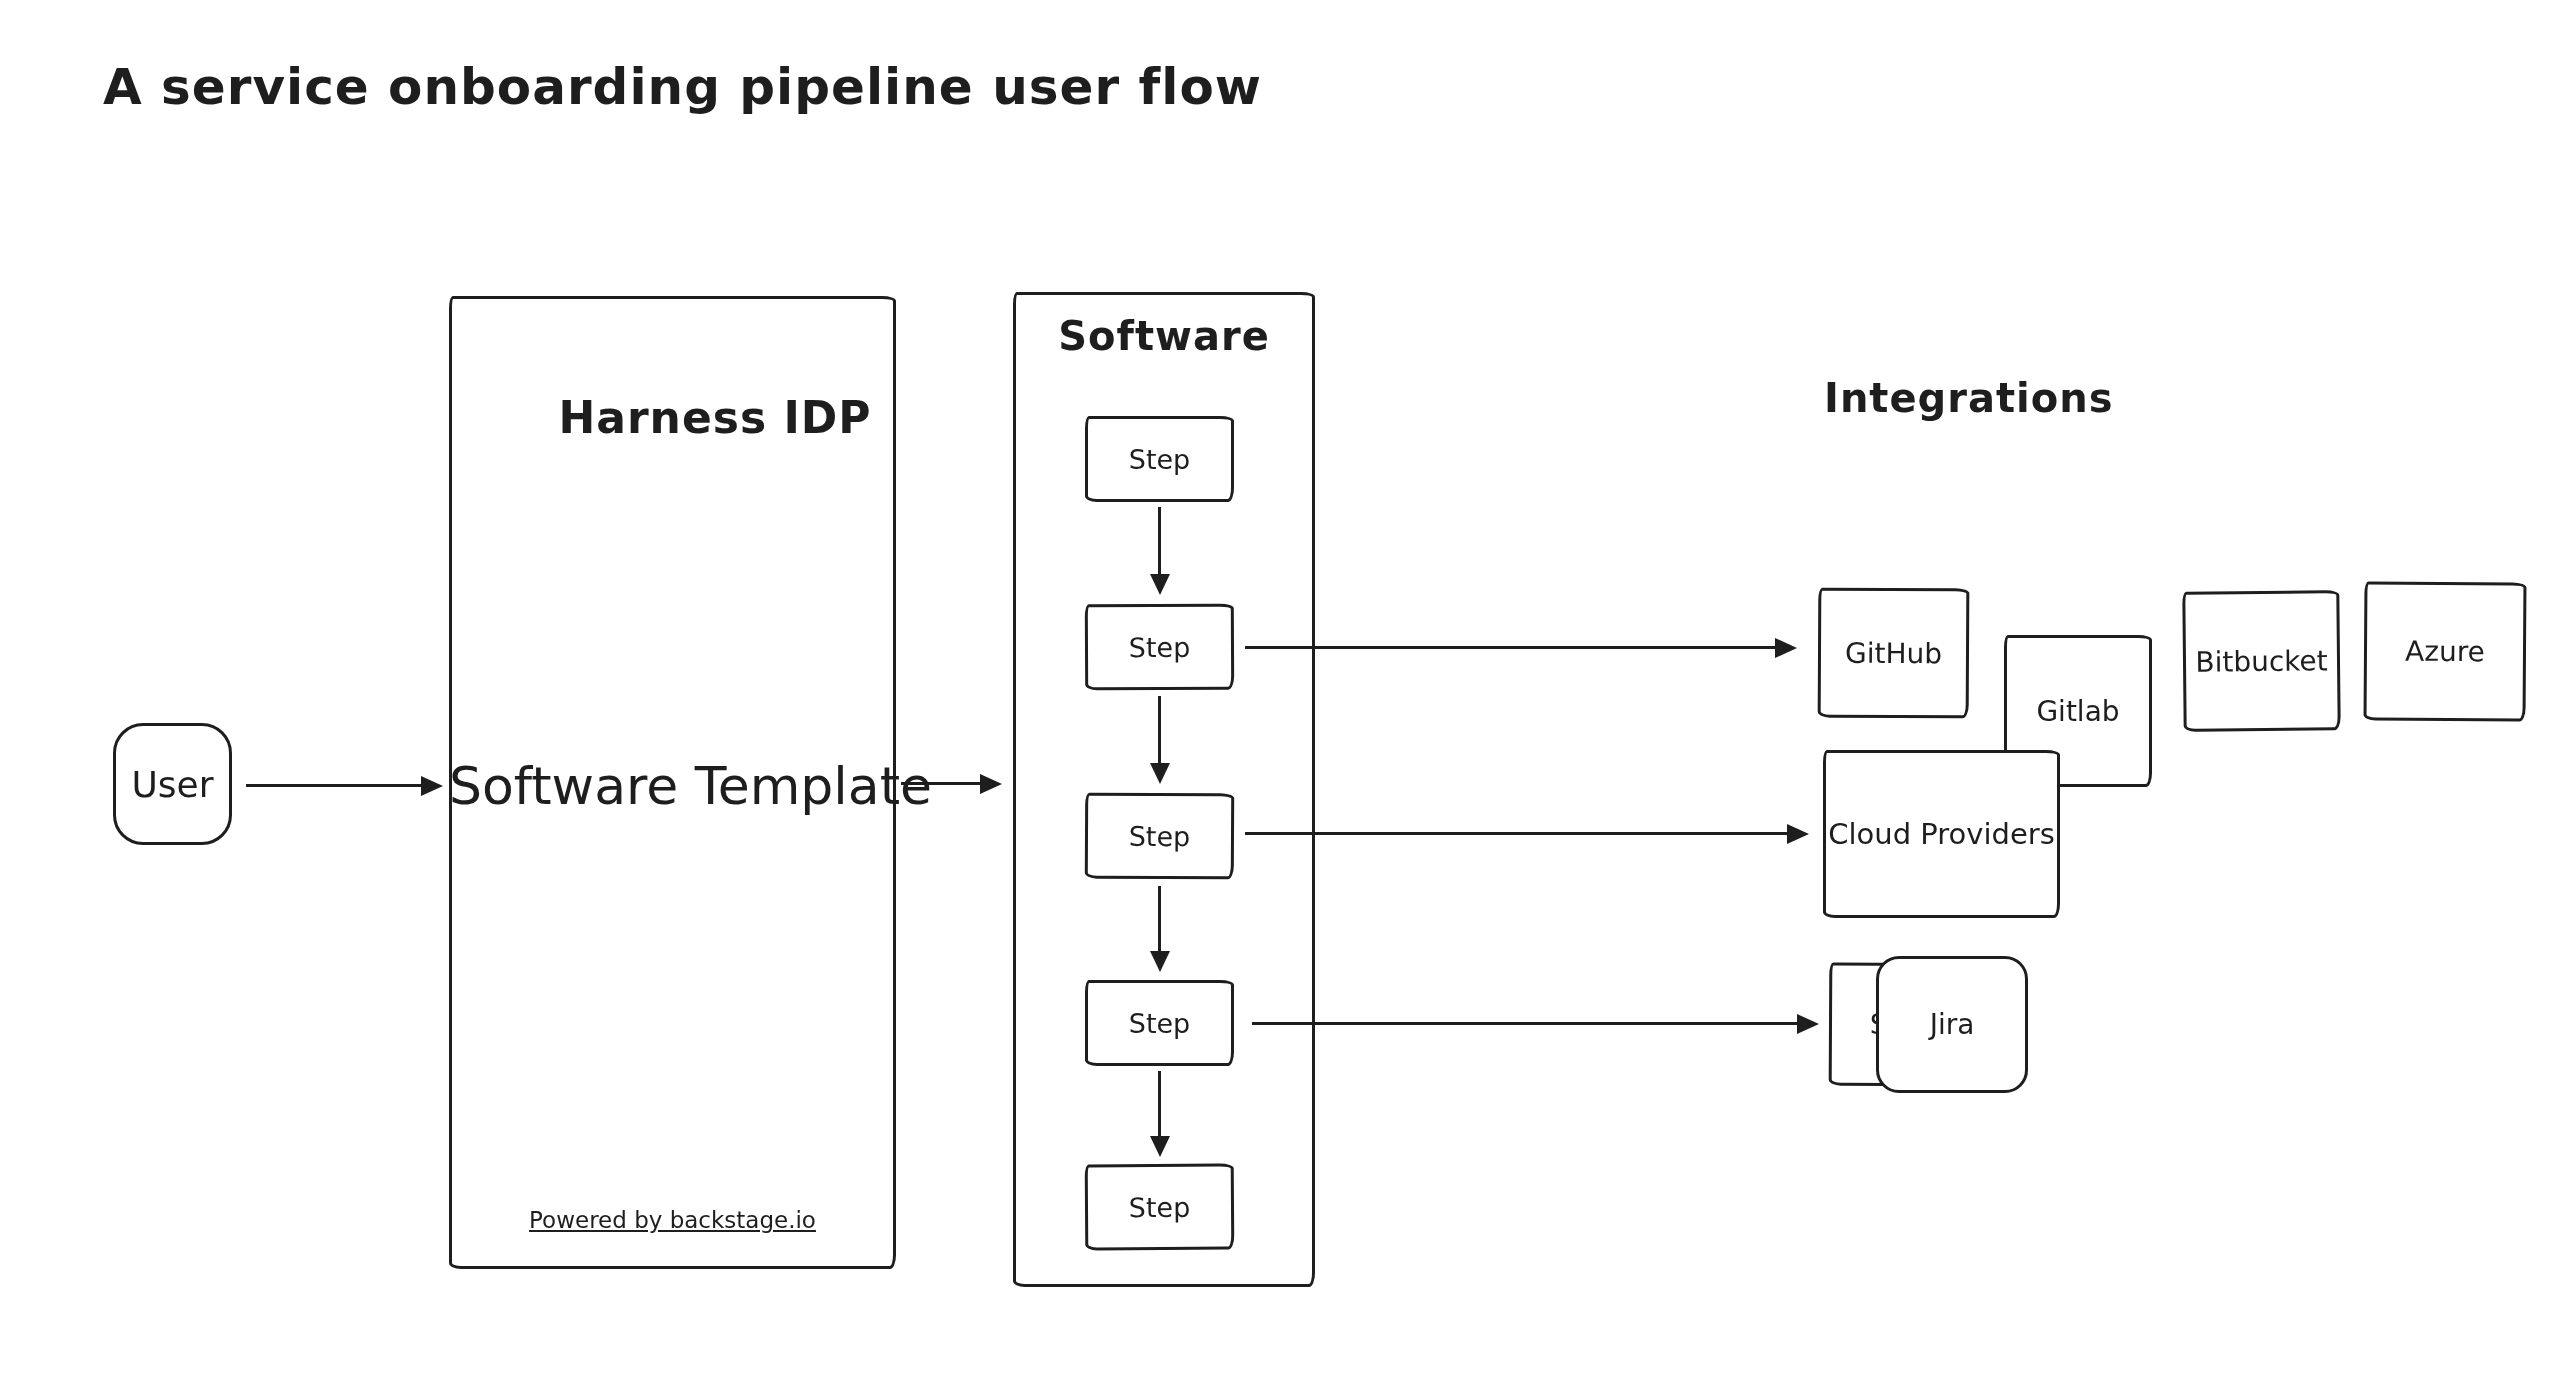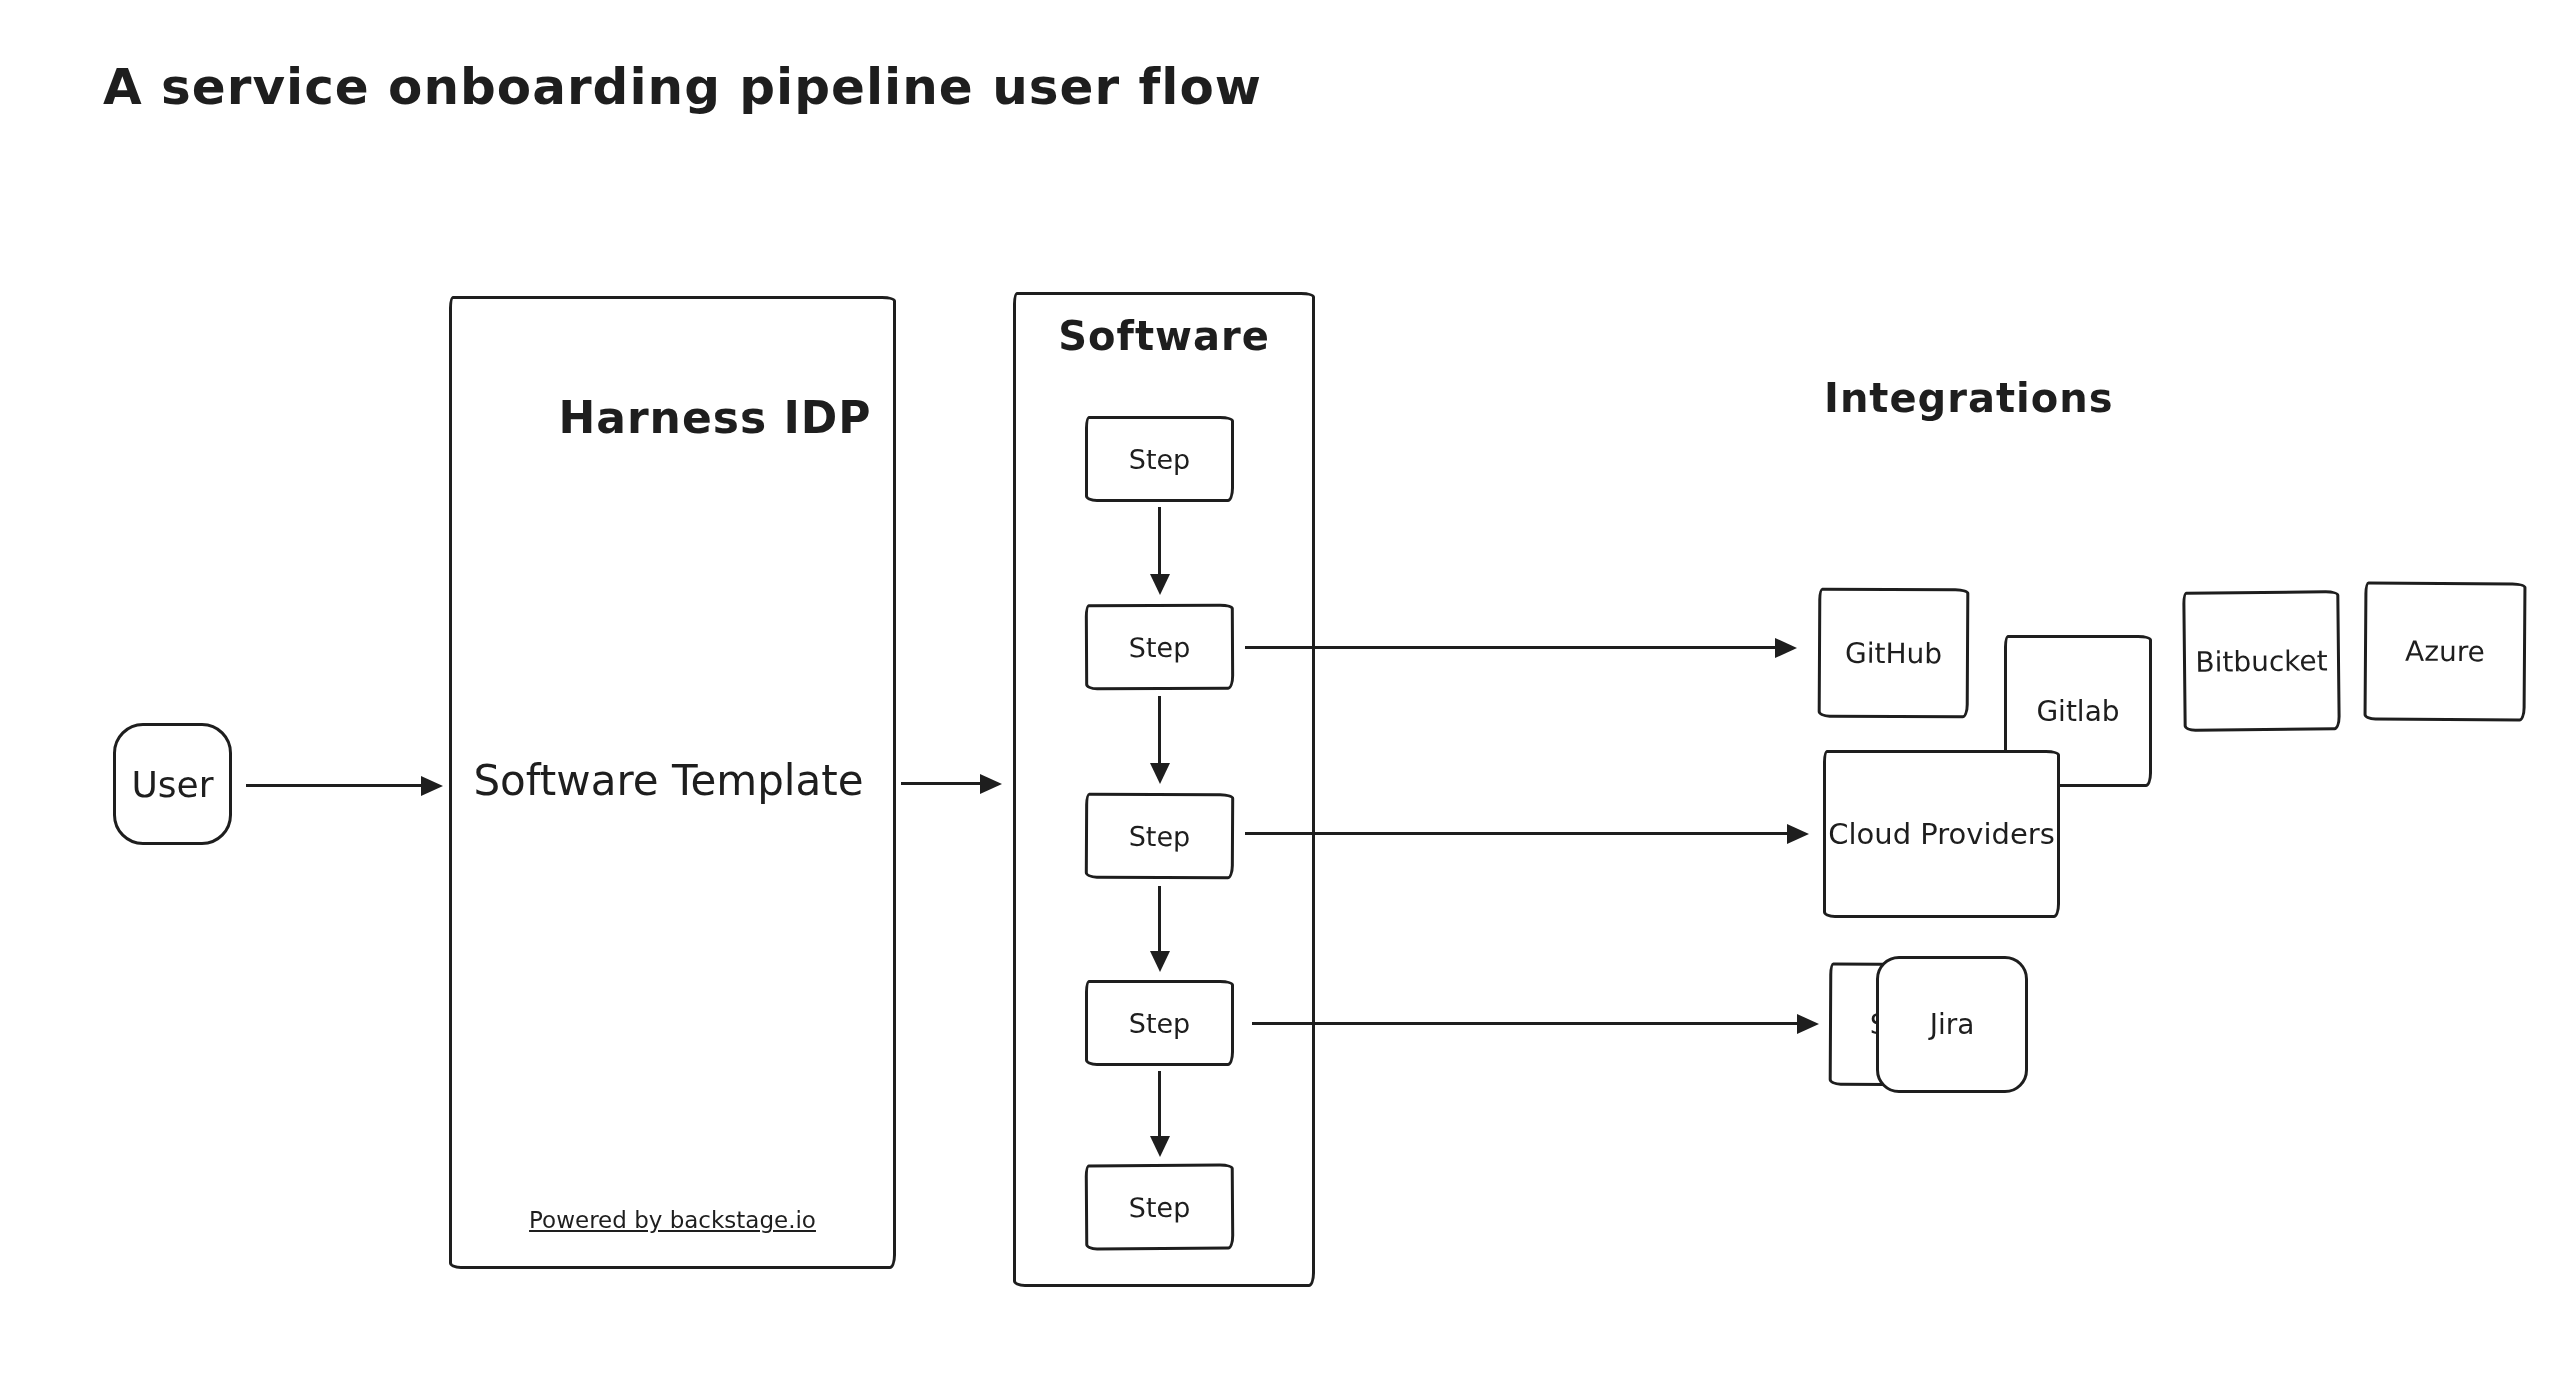--- a/index.html
+++ b/index.html
@@ -44,21 +44,21 @@
     border-radius:30px;
     font-size:36px;
   }
   .harness-box{left:449px;top:296px;width:447px;height:973px;}
   .harness-heading{
     left:449px;top:348px;width:532px;
     text-align:center;font-size:44px;font-weight:bold;letter-spacing:1px;margin-top:44px;
   }
   .harness-body{
     left:449px;top:756px;width:439px;
-    text-align:center;font-size:42px;
+    text-align:center;font-size:52px;
   }
   .harness-footer{
     left:449px;top:1207px;width:447px;
     text-align:center;font-size:23px;text-decoration:underline;
   }
   .pipeline-box{left:1013px;top:292px;width:302px;height:995px;}
   .pipeline-heading{
     left:1013px;top:313px;width:302px;
     text-align:center;font-size:40px;font-weight:bold;letter-spacing:1px;
   }

